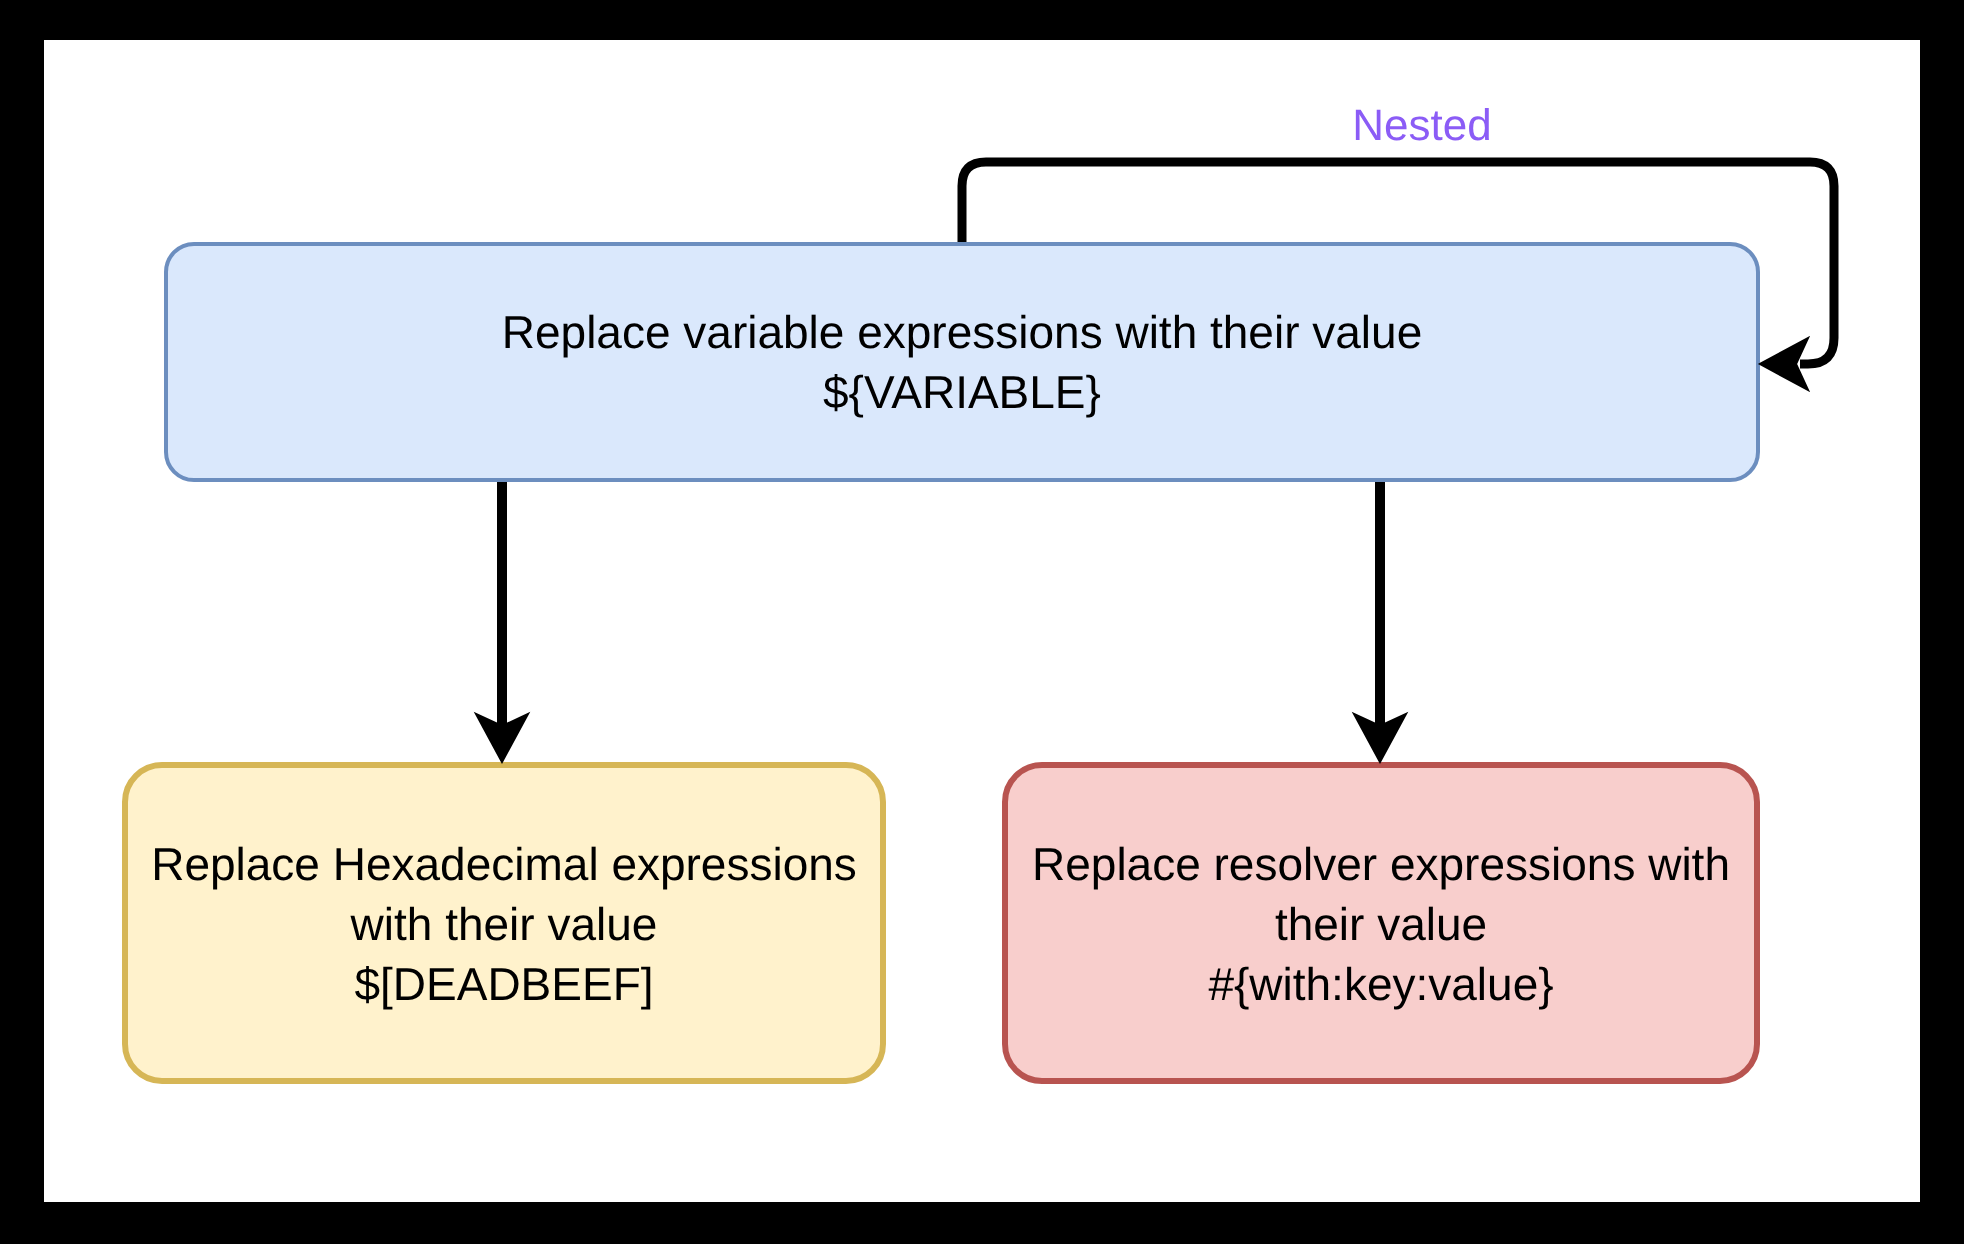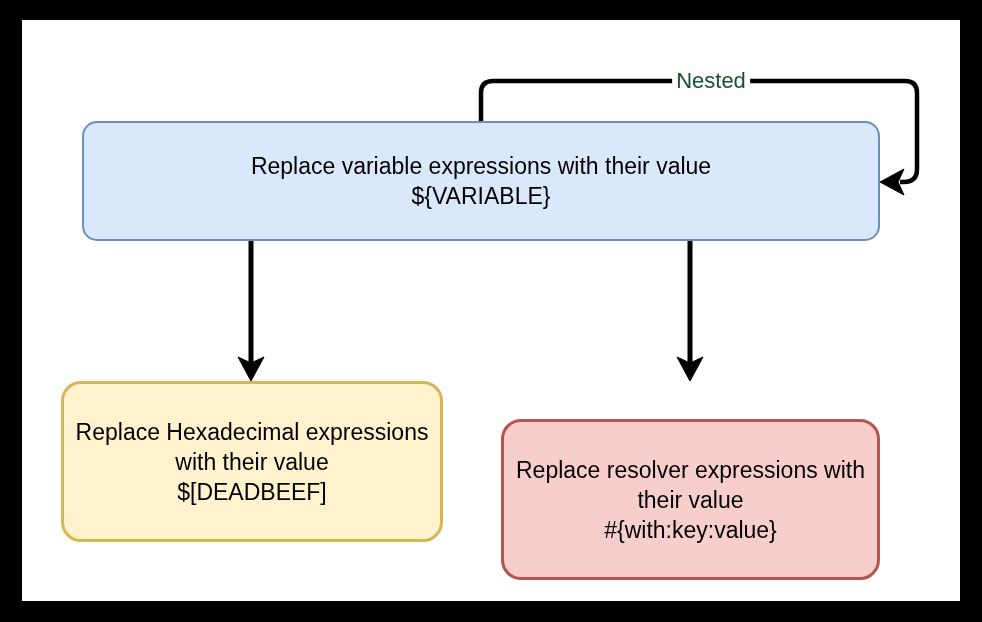--- a/index.html
+++ b/index.html
@@ -67,46 +67,46 @@
     position: absolute;
     left: 0;
     top: 0;
     width: 938px;
     height: 581px;
     pointer-events: none;
   }
   .edge-label {
     position: absolute;
     left: 689px;
-    top: 61px;
+    top: 43px;
     transform: translate(-50%, -50%);
     background: #ffffff;
     padding: 0 4px;
     font-size: 22px;
-    color: #14532d;
+    color: #8b5cf6;
     white-space: nowrap;
   }
 </style>
 </head>
 <body>
 
 <div class="frame">
   <div class="canvas">
 
     <div class="node node-variable" style="background-color: rgb(218, 232, 252); border-color: rgb(108, 142, 191);">
       <div>Replace variable expressions with their value</div>
       <div>${VARIABLE}</div>
     </div>
 
     <div class="node node-hexadecimal" style="background-color: rgb(255, 242, 204); border-color: rgb(214, 182, 86);">
       <div>Replace Hexadecimal expressions with their value</div>
       <div>$[DEADBEEF]</div>
     </div>
 
-    <div class="node node-resolver" style="background-color: rgb(248, 206, 204); border-color: rgb(184, 84, 80); margin-top: 38px;">
+    <div class="node node-resolver" style="background-color: rgb(248, 206, 204); border-color: rgb(184, 84, 80);">
       <div>Replace resolver expressions with their value</div>
       <div>#{with:key:value}</div>
     </div>
 
     <svg class="connectors" viewBox="0 0 938 581" xmlns="http://www.w3.org/2000/svg">
 
       <g>
         <path d="M 459 101 L 459 73 Q 459 61 471 61 L 883 61 Q 895 61 895 73 L 895 149 Q 895 162 882 162 L 878 162" fill="none" stroke="#000000" stroke-width="4.5"></path>
         <polygon points="858,162 882,149 876,162 882,175" fill="#000000" stroke="#000000"></polygon>
       </g>

